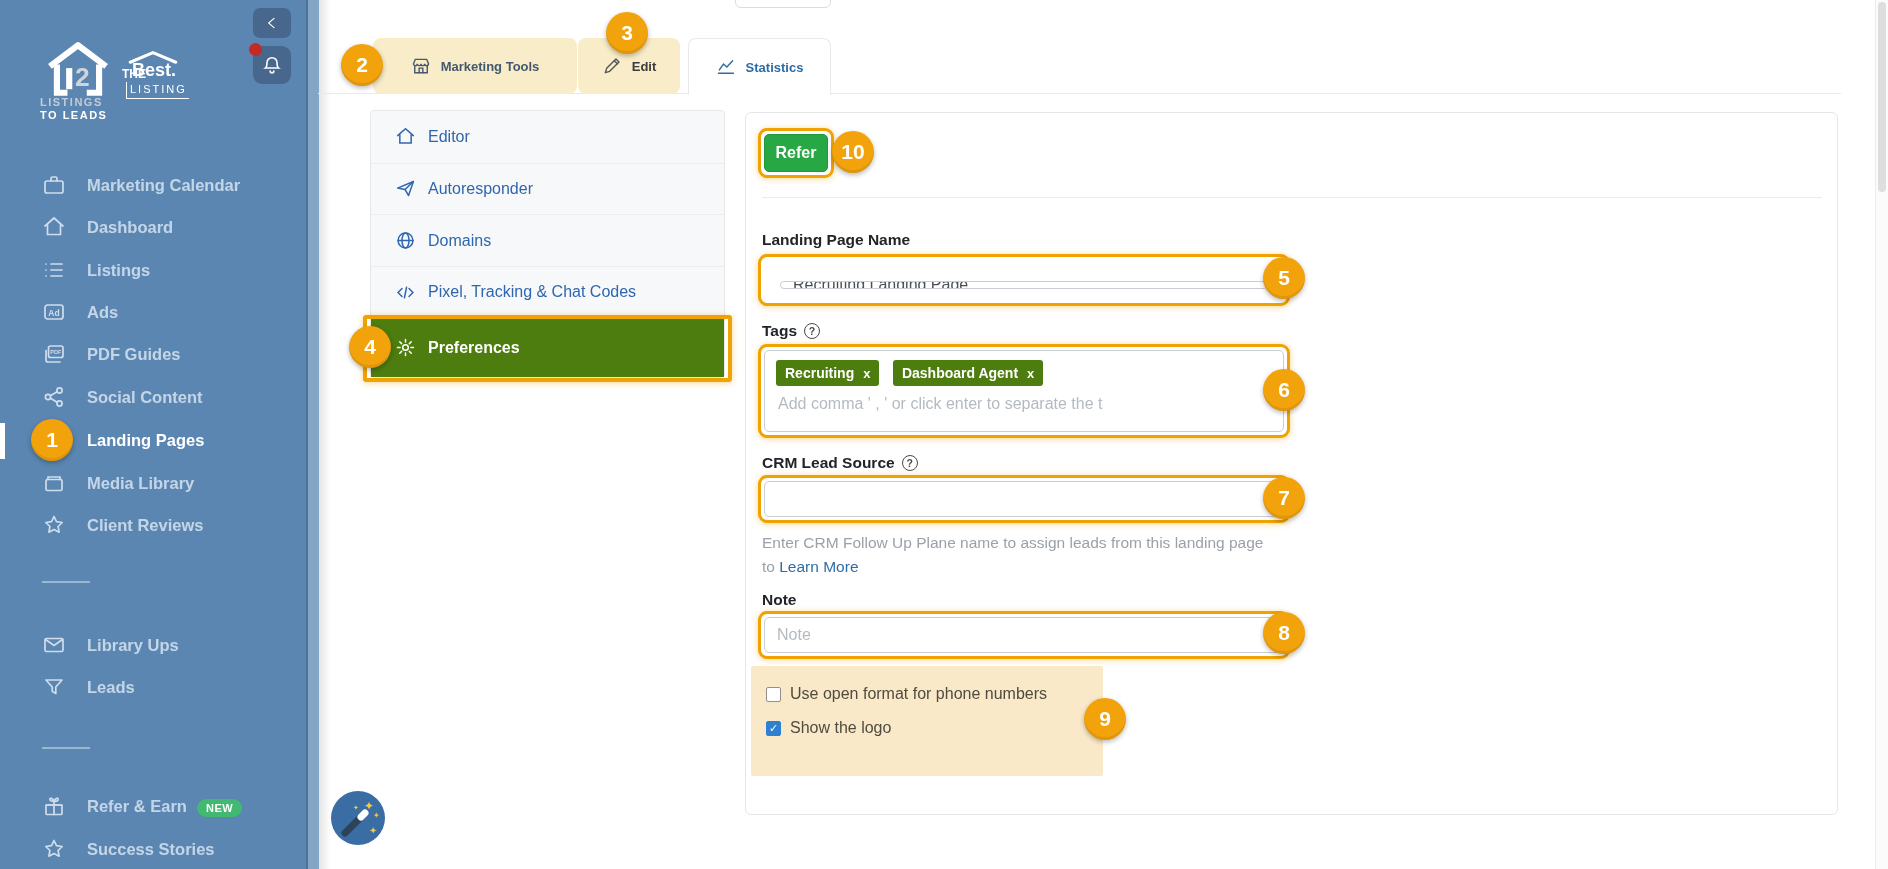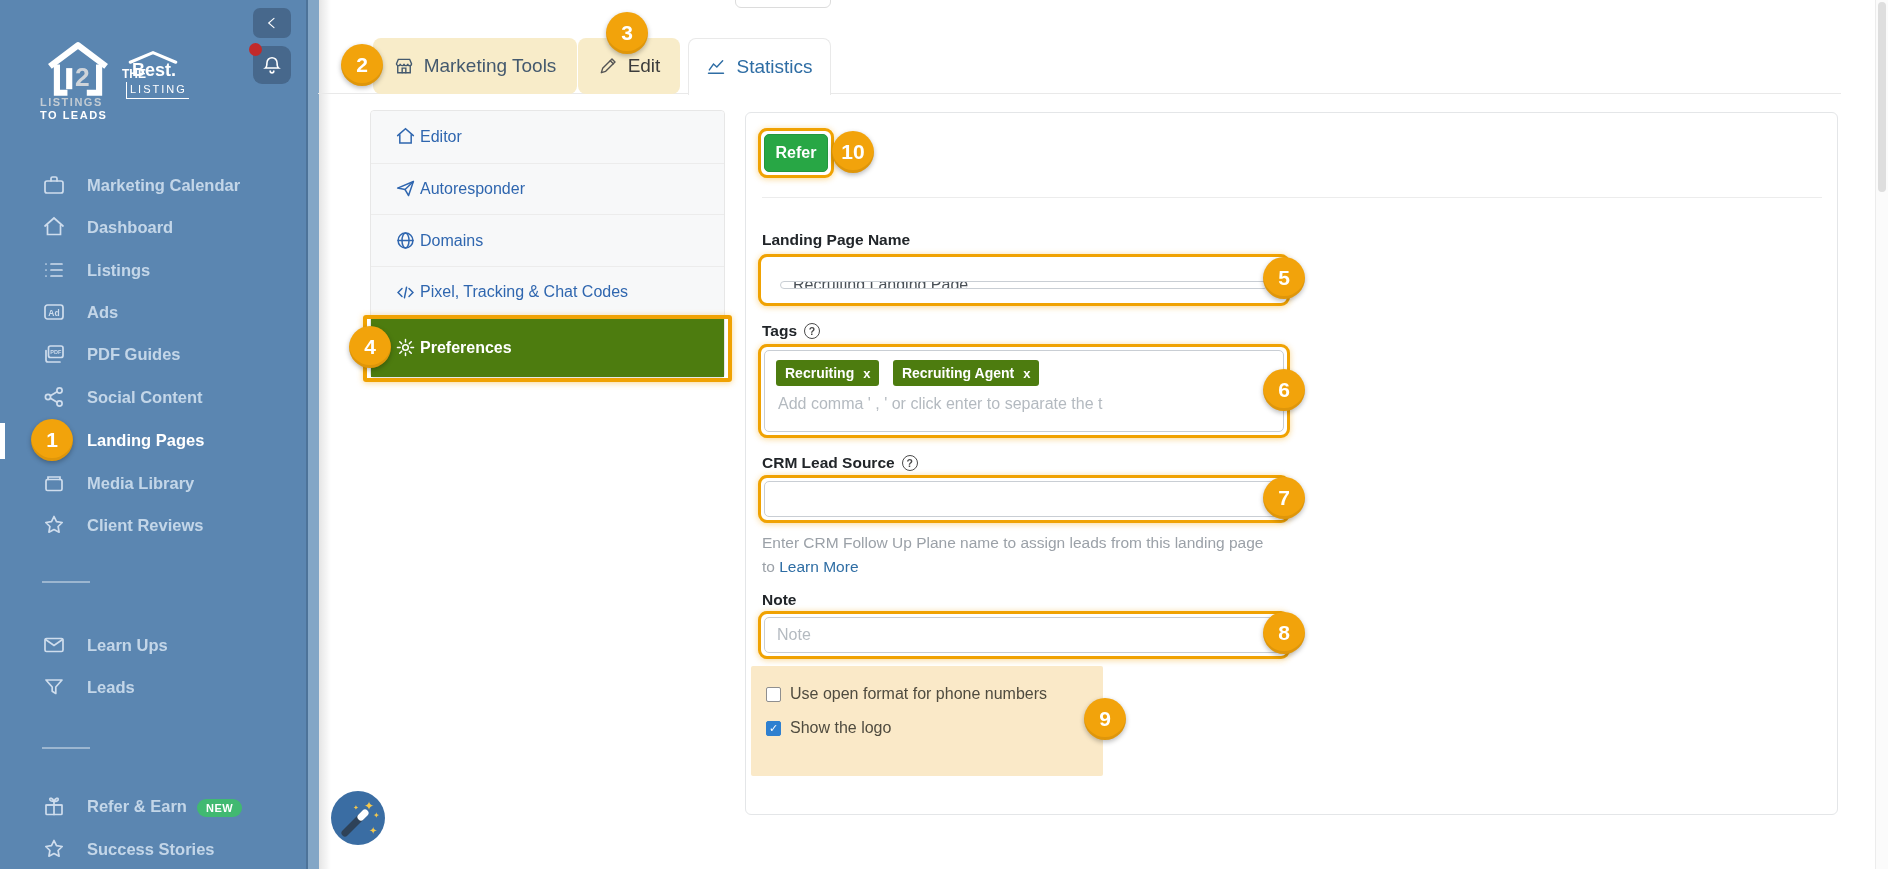--- a/index.html
+++ b/index.html
@@ -20,29 +20,29 @@
   .active-bar{position:absolute;left:0;top:423px;width:5px;height:36px;background:#fff;}
   .new-pill{display:inline-block;margin-left:10px;background:#41B971;color:#fff;font-size:11px;font-weight:700;padding:3px 9px;border-radius:10px;letter-spacing:.5px;}
   .i{width:100%;height:100%;stroke:currentColor;stroke-width:1.7;fill:none;stroke-linecap:round;}
   .red-dot{position:absolute;width:13px;height:13px;border-radius:50%;background:#C22A2A;}
 
   
   .logo-txt{position:absolute;font-weight:700;letter-spacing:1.5px;}
 
   
   .tabline{left:318px;top:93px;width:1523px;height:1px;background:#e9e9e9;}
-  .tab{position:absolute;top:38px;height:56px;display:flex;align-items:center;justify-content:center;gap:10px;font-size:19px;font-weight:400;border-radius:8px;cursor:pointer;}
+  .tab{position:absolute;top:38px;height:56px;display:flex;align-items:center;justify-content:center;gap:10px;font-size:13px;font-weight:700;border-radius:8px;cursor:pointer;}
   .tab.cream{background:#F8ECC9;color:#44596E;}
   .tab.white{background:#fff;border:1px solid #e9e9e9;border-bottom:none;border-radius:8px 8px 0 0;color:#2E6DA4;height:57px;}
   .tab .tico{width:20px;height:20px;}
   #cutoff-box{left:735px;top:-16px;width:96px;height:24px;background:#fff;border:1px solid #dcdcdc;border-radius:6px;}
 
   
   #submenu{left:370px;top:110px;width:355px;height:268px;border:1px solid #e7e7e7;border-radius:4px;display:flex;flex-direction:column;overflow:visible;}
-  .sm-row{display:flex;align-items:center;gap:4px;padding-left:24px;background:#F7F8F9;border-bottom:1px solid #ececec;height:52px;color:#2F66AF;font-size:16px;cursor:pointer;}
+  .sm-row{display:flex;align-items:center;gap:12px;padding-left:24px;background:#F7F8F9;border-bottom:1px solid #ececec;height:52px;color:#2F66AF;font-size:16px;cursor:pointer;}
   .sm-row:first-child{height:53px;border-radius:4px 4px 0 0;}
   .sm-row.active{height:59px;background:#4d7c0f;color:#fff;font-weight:700;border-bottom:none;}
   .sm-ico{width:21px;height:21px;display:flex;align-items:center;justify-content:center;}
 
   
   .annot-badge{position:absolute;width:42px;height:42px;border-radius:50%;background:#F2A30B;color:#fff;font-size:21px;font-weight:700;display:flex;align-items:center;justify-content:center;box-shadow:0 2px 5px rgba(0,0,0,.28),inset 0 -3px 0 rgba(0,0,0,.08);z-index:60;}
   .annot-box{position:absolute;border:3px solid #F0A202;border-radius:9px;background:#fff;box-shadow:0 1px 6px rgba(242,163,11,.45);}
   .annot-outline{position:absolute;border:4px solid #F0A202;border-radius:3px;background:transparent;box-shadow:0 1px 6px rgba(242,163,11,.45);z-index:20;pointer-events:none;}
 
   
@@ -196,21 +196,21 @@
 
     <div class="side-div" style="top:581px;"></div>
 
     <div class="nav-item" style="top:630px;">
       <span class="nav-ico">
           <svg class="i" viewBox="0 0 24 24">
             <rect x="3" y="5.5" width="18" height="13" rx="1.5"></rect>
             <path d="M3.5 6.5l8.5 6 8.5-6"></path>
           </svg>
         </span>
-      <span class="nav-label">Learn Ups</span>
+      <span class="nav-label">Library Ups</span>
     </div>
     <div class="nav-item" style="top:672px;">
       <span class="nav-ico">
           <svg class="i" viewBox="0 0 24 24" stroke-linejoin="round">
             <path d="M4 5h16l-6.2 7v6.5l-3.6-2.3V12z"></path>
           </svg>
         </span>
       <span class="nav-label">Leads</span>
     </div>
 
@@ -344,21 +344,21 @@
       <span>Tags</span>
         <span class="help">?</span>
     </div>
     <div class="annot-box" style="left:12px;top:231px;width:532px;height:94px;padding:3px;">
       <div class="tags-inner">
         <span class="chip">
           <span>Recruiting</span>
           <span class="x">x</span>
         </span>
         <span class="chip">
-          <span>Recruiting Agent</span>
+          <span>Dashboard Agent</span>
           <span class="x">x</span>
         </span>
         <input class="tags-input" type="text" placeholder="Add comma ' , ' or click enter to separate the t" style="">
       </div>
     </div>
     <div class="annot-badge" style="left:517px;top:256px;">6</div>
 
     <div class="flabel" style="left:16px;top:341px;">
       <span>CRM Lead Source</span>
         <span class="help">?</span>

